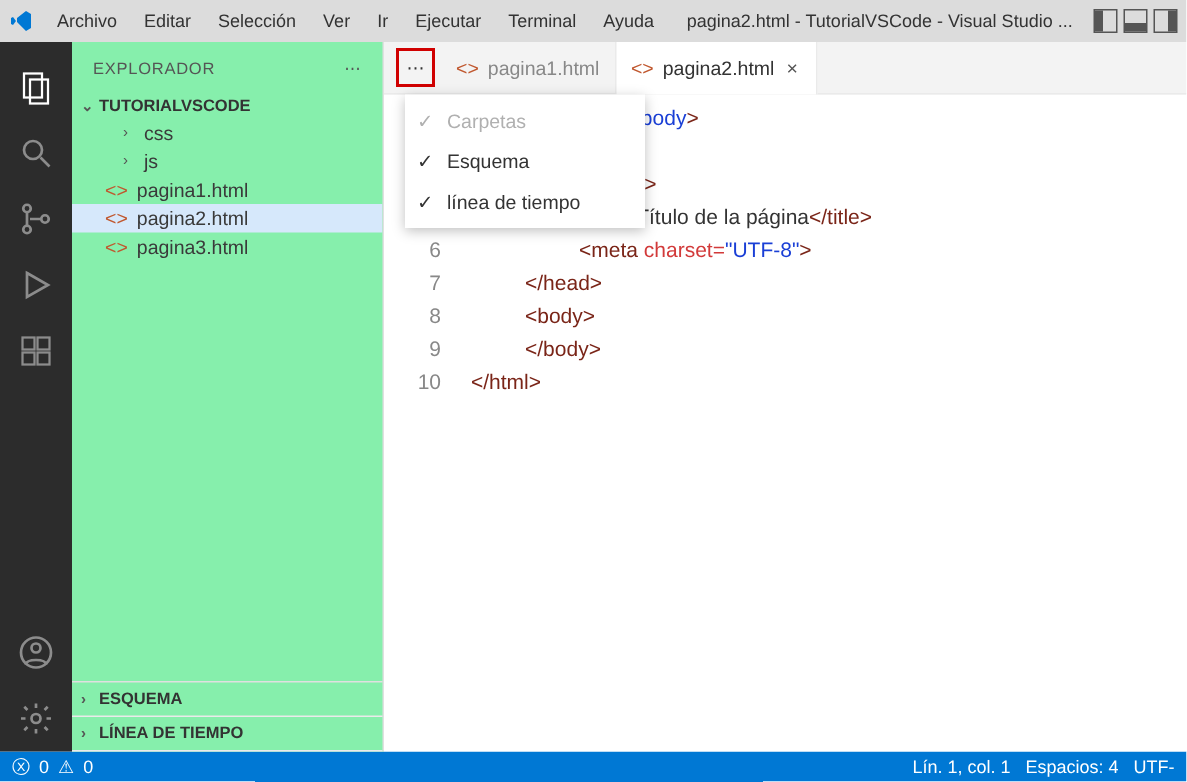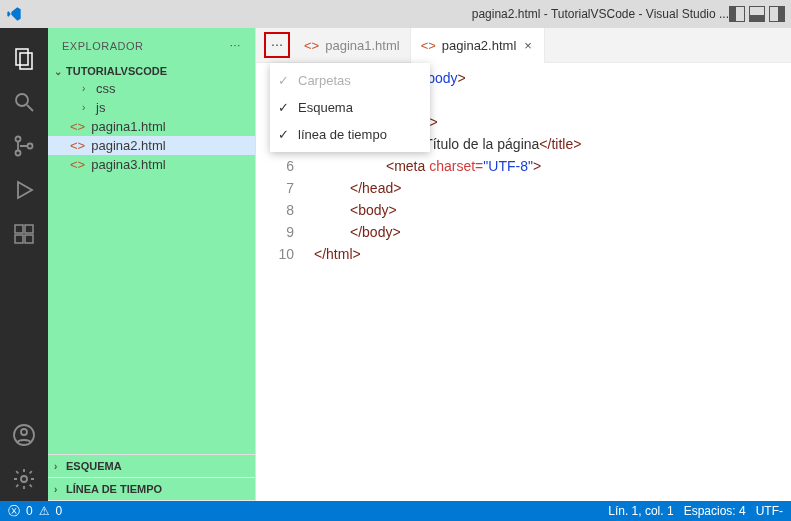--- a/index.html
+++ b/index.html
@@ -3,21 +3,21 @@
 <meta charset="utf-8">
 <style>
   * { box-sizing: border-box; margin: 0; padding: 0; font-family: "Segoe UI", Arial, sans-serif; }
   body { width: 791px; height: 521px; overflow: hidden; background: #fff; font-size: 12px; color: #333; position: relative; }
   
   
   .titlebar { height: 28px; background: #dcdcdc; display: flex; align-items: center; padding: 0 6px; }
   .vscode-logo { width: 16px; height: 16px; margin-right: 8px; }
   .menu { display: flex; gap: 2px; }
   .menu-item { padding: 2px 8px; font-size: 12px; color: #333; cursor: pointer; }
-  .window-title { margin-left: auto; margin-right: auto; font-size: 12px; color: #333; flex: 1; text-align: right; overflow: hidden; white-space: nowrap; text-overflow: ellipsis; }
+  .window-title { margin-left: auto; margin-right: auto; font-size: 12px; color: #333; flex: 1; text-align: center; overflow: hidden; white-space: nowrap; text-overflow: ellipsis; }
   .layout-controls { display: flex; gap: 4px; align-items: center; }
   .layout-btn { width: 16px; height: 16px; border: 1px solid #555; display: inline-block; }
   
   
   .main { display: flex; height: 473px; }
   
   
   .activitybar { width: 48px; background: #2c2c2c; display: flex; flex-direction: column; align-items: center; padding-top: 8px; }
   .activity-icon { width: 24px; height: 24px; margin: 10px 0; display: flex; align-items: center; justify-content: center; cursor: pointer; opacity: 0.6; }
   .activity-icon.active { opacity: 1; }
@@ -76,20 +76,30 @@
 </style>
 </head>
 <body>
 
 <div class="titlebar">
   <span class="vscode-logo">
     <svg viewBox="0 0 24 24" width="16" height="16">
         <path fill="#0078d4" d="M17 2l5 3v14l-5 3-9-9V9l9-7zM4 8l3 4-3 4-2-1V9l2-1z"></path>
       </svg>
   </span>
+  <div class="menu">
+    <span class="menu-item">Archivo</span>
+    <span class="menu-item">Editar</span>
+    <span class="menu-item">Selección</span>
+    <span class="menu-item">Ver</span>
+    <span class="menu-item">Ir</span>
+    <span class="menu-item">Ejecutar</span>
+    <span class="menu-item">Terminal</span>
+    <span class="menu-item">Ayuda</span>
+  </div>
   <div class="window-title">pagina2.html - TutorialVSCode - Visual Studio ...</div>
   <div class="layout-controls">
     <span class="layout-btn" style="background:linear-gradient(90deg,#555 40%,transparent 40%)"></span>
     <span class="layout-btn" style="background:linear-gradient(0deg,#555 40%,transparent 40%)"></span>
     <span class="layout-btn" style="background:linear-gradient(-90deg,#555 40%,transparent 40%)"></span>
   </div>
 </div>
 
 <div class="main">
 

